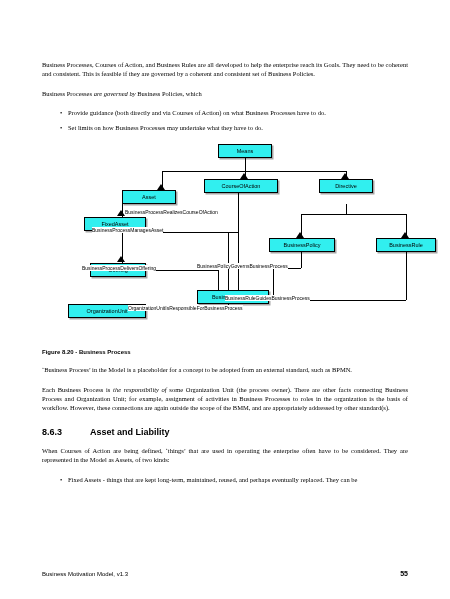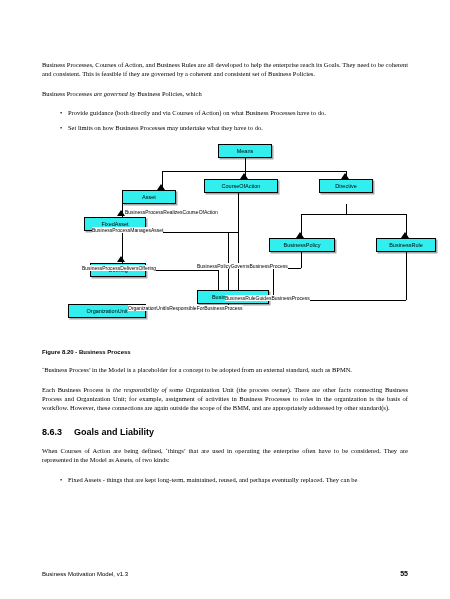--- a/index.html
+++ b/index.html
@@ -100,21 +100,21 @@
     font-size: 6px;
     font-weight: bold;
     margin: 2px 0 10px 0;
   }
   h3.section {
     font-family: "Liberation Sans", sans-serif;
     font-size: 9px;
     font-weight: bold;
     margin: 14px 0 9px 0;
   }
-  h3.section .num { display: inline-block; width: 32px; }
+  h3.section .num { display: inline-block; width: 48px; }
   .footer {
     position: absolute;
     left: 42px;
     right: 42px;
     bottom: 22px;
     font-family: "Liberation Sans", sans-serif;
     font-size: 6px;
     display: flex;
     justify-content: space-between;
     align-items: baseline;
@@ -227,21 +227,21 @@
 
   <div class="caption">Figure 8.20 - Business Process</div>
 
   <p class="body">‘Business Process’ in the Model is a placeholder for a concept to be adopted from an external standard, such as BPMN.</p>
 
   <p class="body">
     <span>Each Business Process is </span><span class="italic">the responsibility of</span><span> some Organization Unit (the process owner). There are other facts connecting Business Process and Organization Unit; for example, assignment of activities in Business Processes to roles in the organization is the basis of workflow. However, these connections are again outside the scope of the BMM, and are appropriately addressed by other standard(s).</span>
   </p>
 
   <h3 class="section">
-    <span class="num">8.6.3</span><span>Goals and Liability</span>
+    <span class="num">8.6.3</span><span>Asset and Liability</span>
   </h3>
 
   <p class="body">When Courses of Action are being defined, ‘things’ that are used in operating the enterprise often have to be considered. They are represented in the Model as Assets, of two kinds:</p>
 
   <ul class="bullets">
     <li>Fixed Assets - things that are kept long-term, maintained, reused, and perhaps eventually replaced. They can be</li>
   </ul>
 
   <div class="footer">
     <span>Business Motivation Model, v1.3</span>

